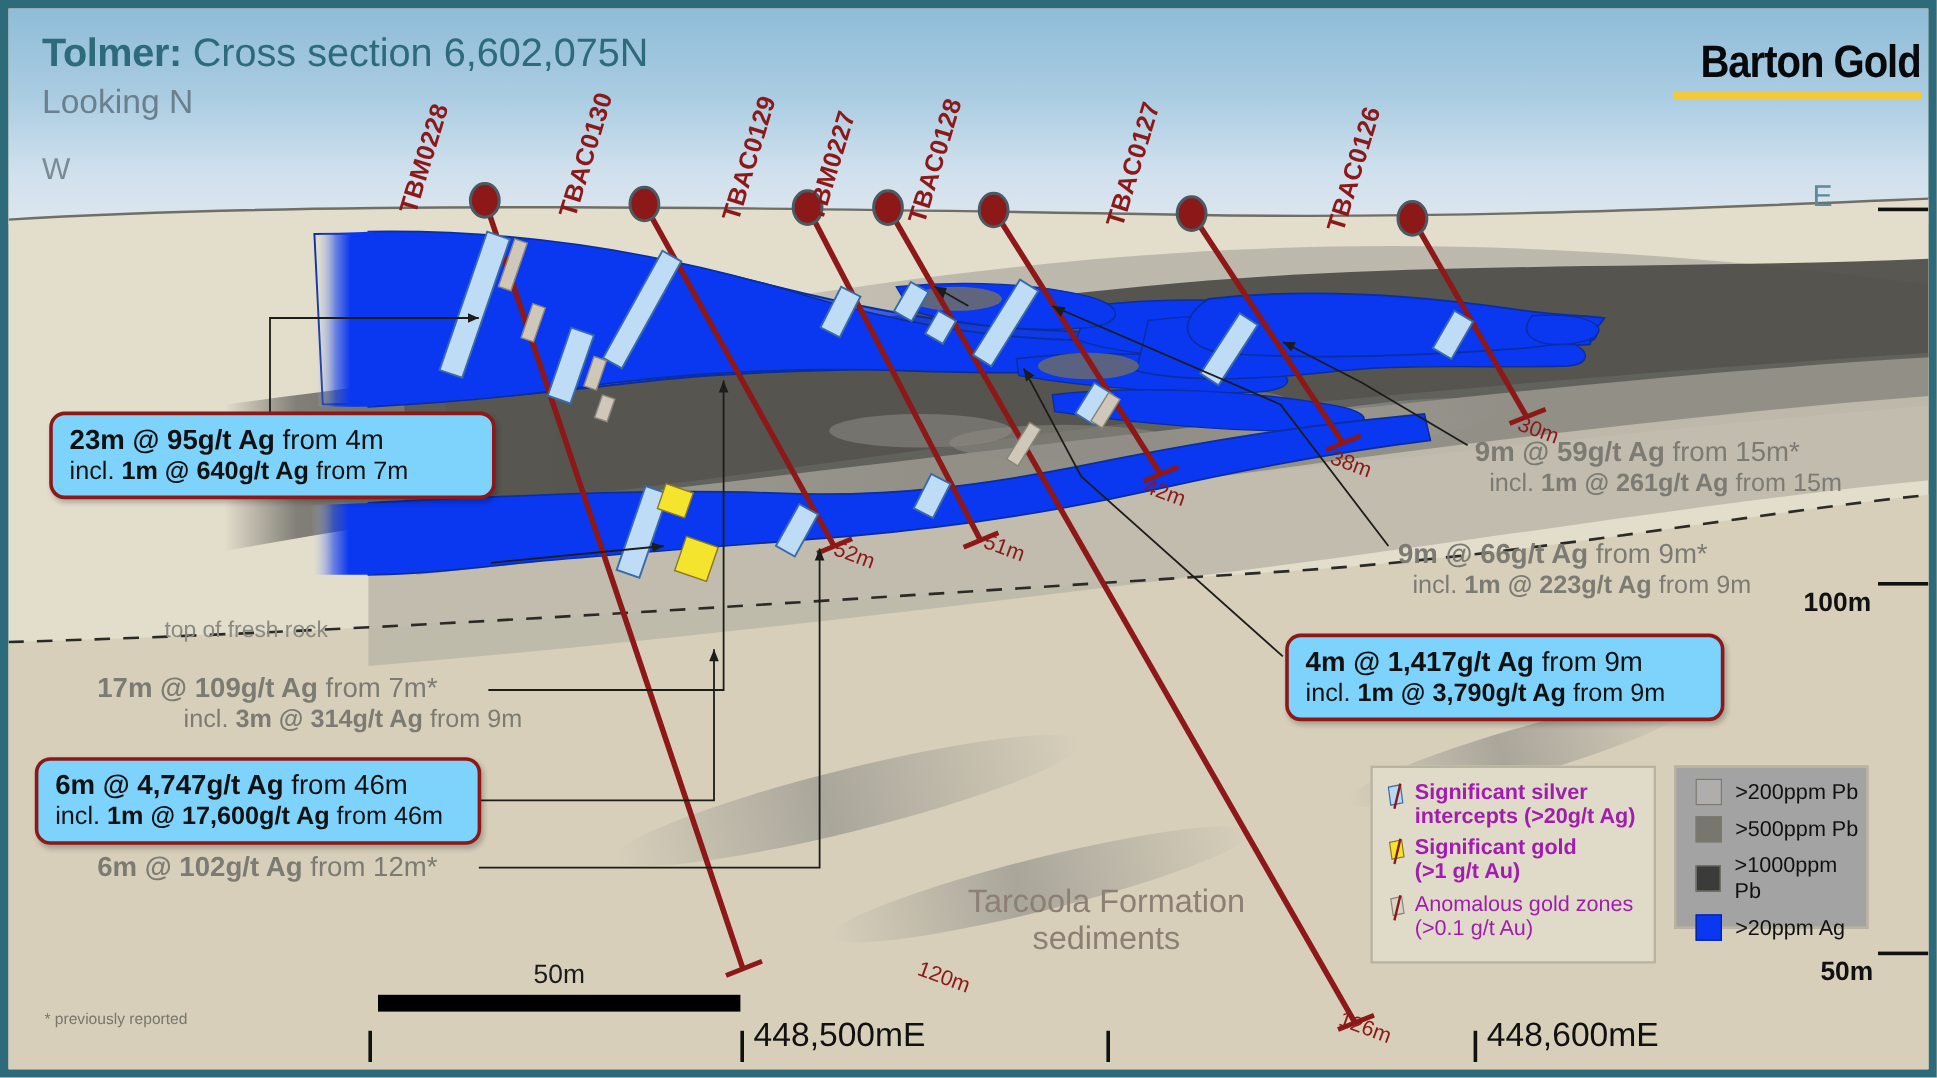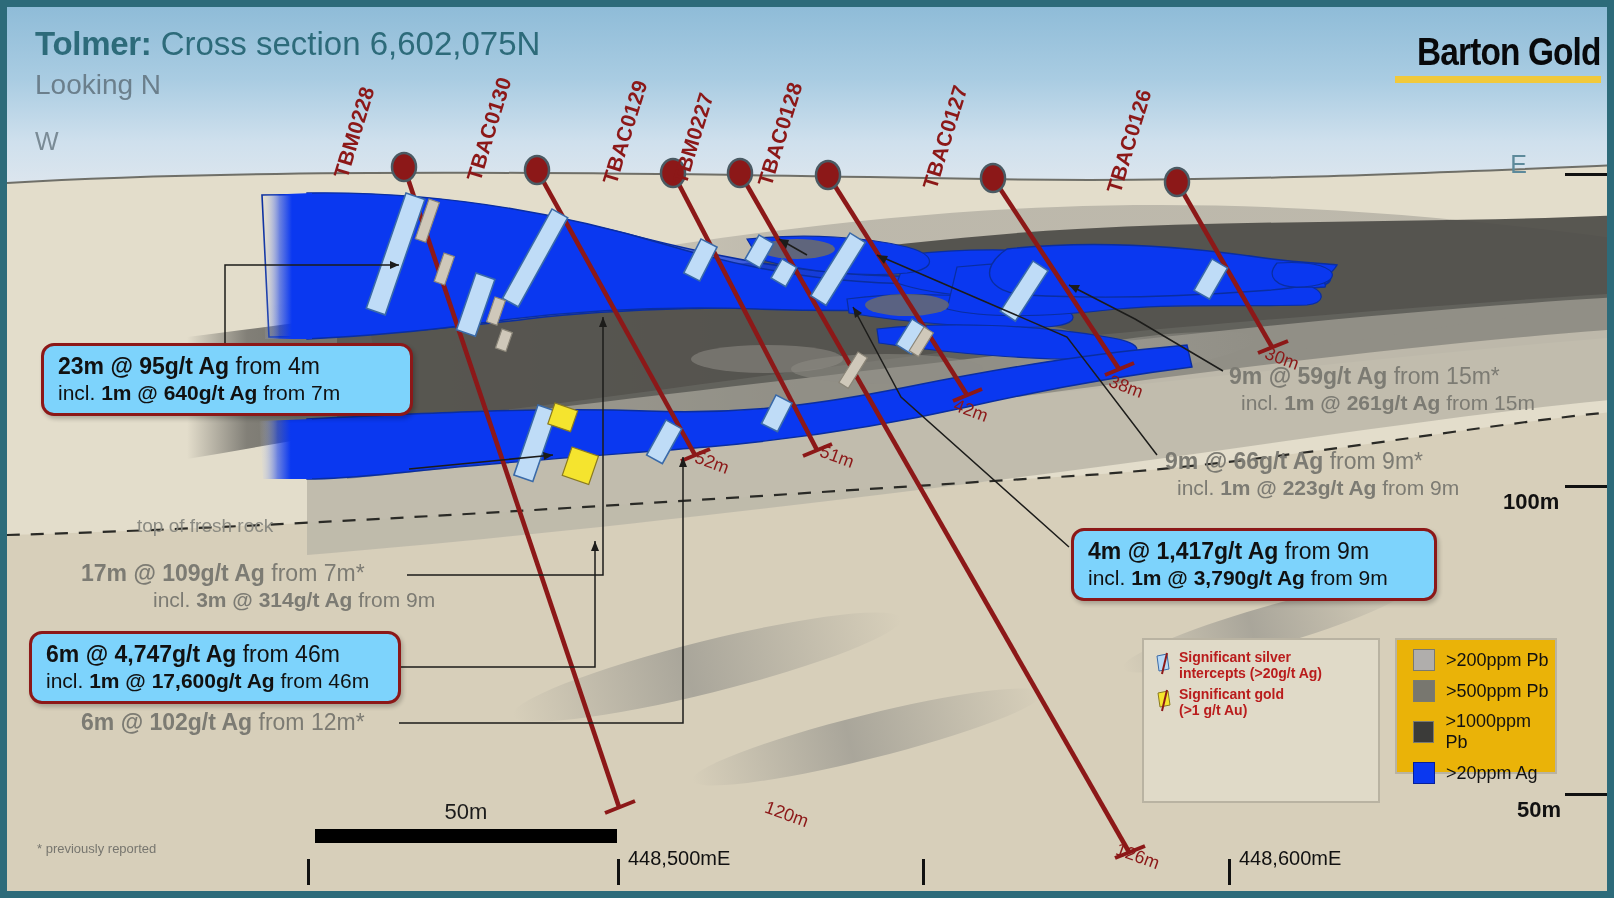--- a/index.html
+++ b/index.html
@@ -58,31 +58,31 @@
   .freshrock { position:absolute; font-size:19px; color:#8a8a82; }
   .tarcoola { position:absolute; font-size:27px; color:#8d7f74; text-align:center;
               line-height:1.15; }
   .footnote { position:absolute; font-size:13px; color:#77766f; }
 
   
   #scalebar { position:absolute; left:308px; top:822px; width:302px; height:14px; background:#000; }
   #scalelab { position:absolute; left:308px; top:792px; width:302px; text-align:center;
               font-size:22px; color:#1b1b1b; }
   .etick { position:absolute; width:3px; height:26px; background:#111; }
-  .elabel { position:absolute; font-size:20px; color:#111; white-space:nowrap; }
+  .elabel { position:absolute; font-size:28px; color:#111; white-space:nowrap; }
   .rtick { position:absolute; height:3px; width:42px; background:#111; }
   .rlabel { position:absolute; font-size:22px; color:#111; font-weight:bold; white-space:nowrap; }
 
   
   #legend1 { position:absolute; left:1135px; top:631px; width:238px; height:165px;
              background:#e0dac8; border:2px solid #b9b3a2; padding:10px 8px 0 10px; }
   #legend2 { position:absolute; left:1388px; top:631px; width:162px; height:136px;
-             background:#eab308; border:2px solid #b9b3a2; padding:9px 0 0 16px; }
+             background:#a3a3a3; border:2px solid #b9b3a2; padding:9px 0 0 16px; }
   .lgrow { display:flex; align-items:flex-start; margin-bottom:6px; }
-  .lgrow .txt { font-size:14px; line-height:1.12; color:#b91c1c; font-weight:bold; }
+  .lgrow .txt { font-size:18px; line-height:1.12; color:#a21caf; font-weight:bold; }
   .lgrow.light .txt { font-weight:normal; }
   .lgicon { width:20px; min-width:20px; margin-right:5px; margin-top:2px; }
   .swrow { display:flex; align-items:center; margin-bottom:9px; }
   .swatch { width:22px; height:22px; margin-right:11px; border:1px solid #7a7a70; }
   .swrow .txt { font-size:18px; color:#111; }
 </style>
 </head>
 <body>
 
 <div id="stage">
@@ -351,20 +351,24 @@
     <div class="l1"><span>9m @ 59g/t Ag</span><span class="lt"> from 15m*</span></div>
     <div class="l2" style="margin-left:12px;"><span class="lt">incl. </span><span>1m @ 261g/t Ag</span><span class="lt"> from 15m</span></div>
   </div>
 
   <div class="greytxt" style="left:1158px; top:441px;">
     <div class="l1"><span>9m @ 66g/t Ag</span><span class="lt"> from 9m*</span></div>
     <div class="l2" style="margin-left:12px;"><span class="lt">incl. </span><span>1m @ 223g/t Ag</span><span class="lt"> from 9m</span></div>
   </div>
 
   <div class="freshrock" style="left:130px; top:508px;">top of fresh rock</div>
+  <div class="tarcoola" style="left:795px; top:729px; width:240px;">
+    <div>Tarcoola Formation</div>
+    <div>sediments</div>
+  </div>
   <div class="footnote" style="left:30px; top:834px;">* previously reported</div>
 
   <div id="scalelab">50m</div>
   <div id="scalebar"></div>
 
   <div class="etick" style="left:300px; top:852px;"></div>
   <div class="etick" style="left:610px; top:852px;"></div>
   <div class="etick" style="left:915px; top:852px;"></div>
   <div class="etick" style="left:1221px; top:852px;"></div>
   <div class="elabel" style="left:621px; top:840px;">448,500mE</div>
@@ -394,20 +398,32 @@
         <svg width="20" height="24" viewBox="0 0 20 24">
             <polygon points="4,4 14,2 16,16 6,18" fill="#f5e42e" stroke="#8a7a20" stroke-width="1"></polygon>
             <line x1="13" y1="1" x2="8" y2="22" stroke="#8c1818" stroke-width="2"></line>
           </svg>
       </span>
       <span class="txt">
         <span>Significant gold</span><br>
         <span>(&gt;1 g/t Au)</span>
       </span>
     </div>
+    <div class="lgrow light">
+      <span class="lgicon">
+        <svg width="20" height="24" viewBox="0 0 20 24">
+            <polygon points="5,4 14,2 16,16 7,18" fill="#d9d4c8" stroke="#8a8578" stroke-width="1"></polygon>
+            <line x1="13" y1="1" x2="8" y2="22" stroke="#8c1818" stroke-width="2"></line>
+          </svg>
+      </span>
+      <span class="txt">
+        <span>Anomalous gold zones</span><br>
+        <span>(&gt;0.1 g/t Au)</span>
+      </span>
+    </div>
   </div>
 
   <div id="legend2">
     <div class="swrow">
       <span class="swatch" style="background:#b0aeac;"></span>
       <span class="txt">&gt;200ppm Pb</span>
     </div>
     <div class="swrow">
       <span class="swatch" style="background:#78776f;"></span>
       <span class="txt">&gt;500ppm Pb</span>

